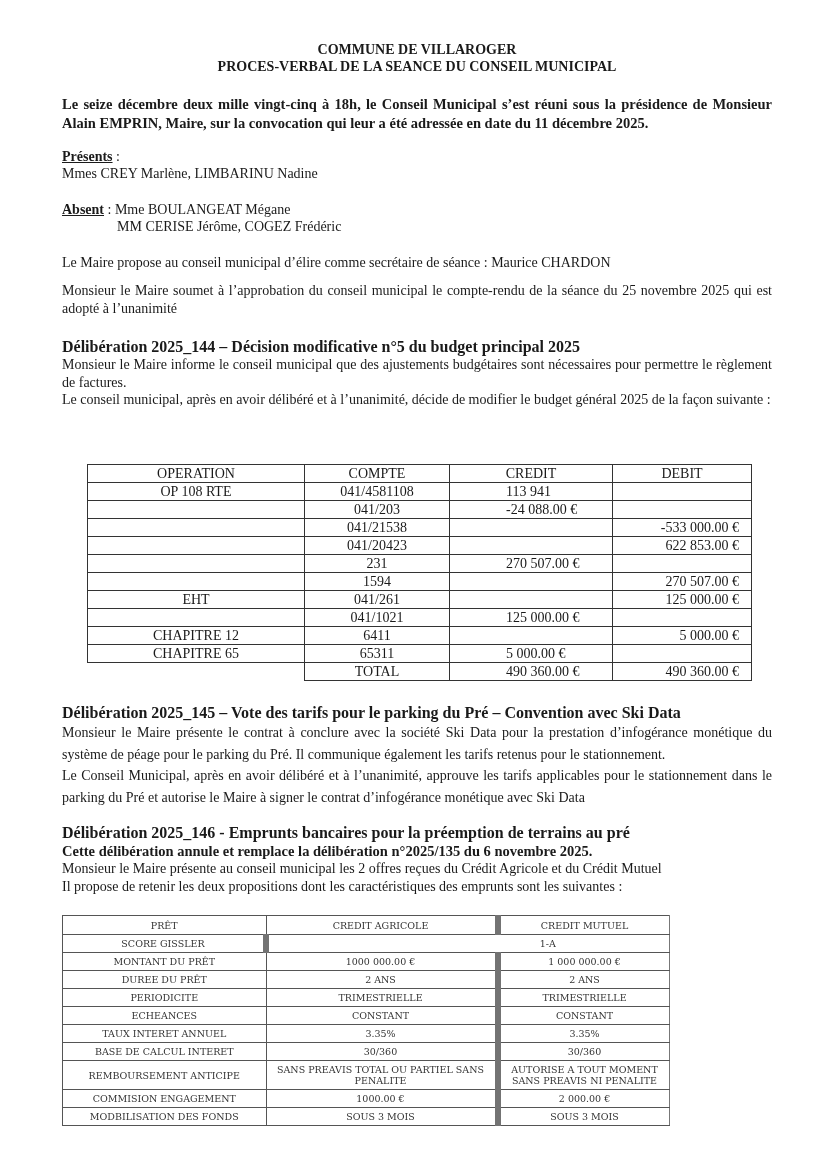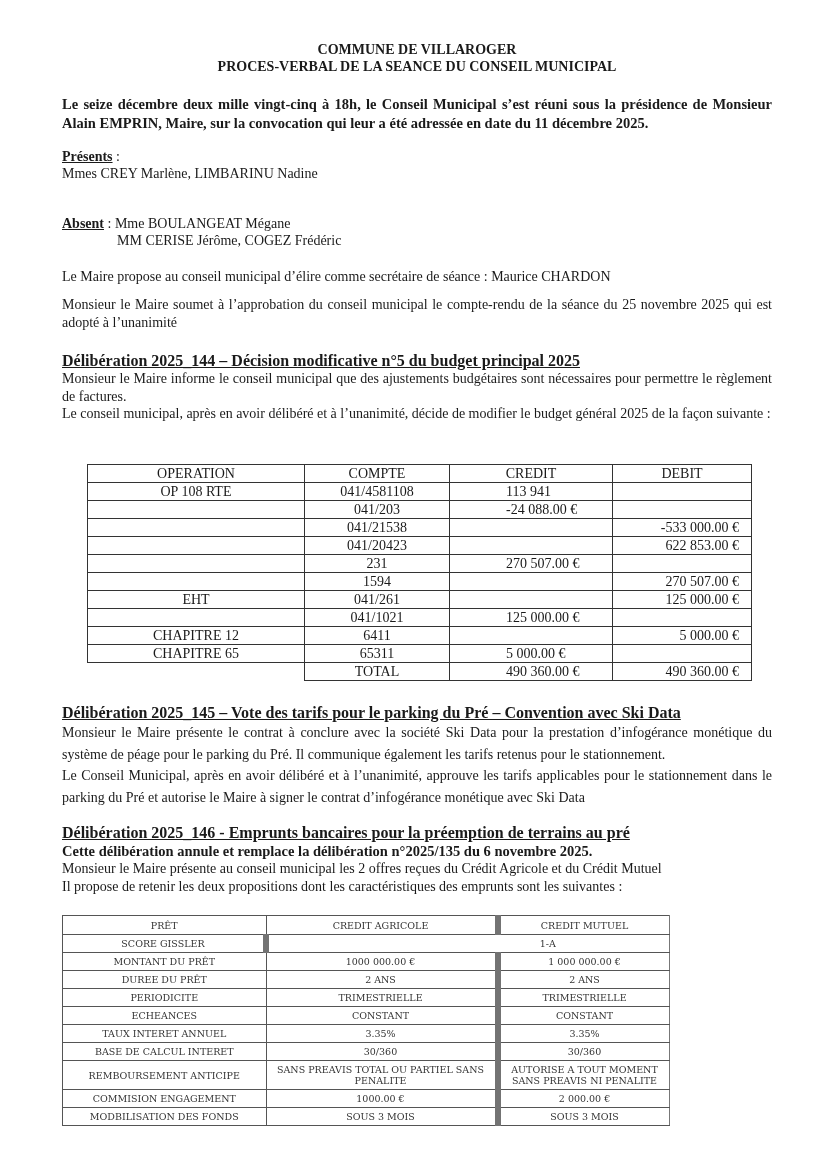--- a/index.html
+++ b/index.html
@@ -5,21 +5,21 @@
   html, body { margin: 0; padding: 0; background: #ffffff; }
   body { width: 827px; height: 1169px; position: relative; overflow: hidden;
          font-family: "Liberation Serif", serif; color: #1a1a1a; }
   .page { position: absolute; left: 62px; top: 0; width: 710px; }
   .title { text-align: center; font-weight: bold; font-size: 14px; line-height: 17px; }
   .title1 { margin-top: 41px; }
   .intro { font-weight: bold; font-size: 14.5px; line-height: 19px; margin-top: 20px; text-align: justify; }
   .p { font-size: 14px; line-height: 17.5px; text-align: justify; margin: 0; }
   .u { text-decoration: underline; font-weight: bold; }
   .indent { padding-left: 55px; }
-  .h { font-weight: bold; font-size: 16px; line-height: 19px; margin: 0; text-decoration: underline; }
+  .h { font-weight: bold; font-size: 16px; line-height: 19px; margin: 0; }
   .hsub { font-weight: bold; font-size: 14.5px; line-height: 18px; margin: 0; }
   .lh22 { line-height: 21.5px; }
   table { border-collapse: collapse; }
   .budget { position: absolute; left: 43px; top: 464px; font-size: 14px; margin-left: 44px; }
   .budget td, .budget th { border: 1px solid #333; height: 17px; padding: 0; text-align: center; font-weight: normal; }
   .budget .num { text-align: right; padding-right: 12px; }
   .budget .c1 { width: 216px; } .budget .c2 { width: 144px; } .budget .c3 { width: 162px; } .budget .c4 { width: 138px; }
   .budget .cr { text-align: left; padding-left: 56px; }
   .budget td.none { border: none; }
   .loan { position: absolute; left: 62px; top: 915px; font-size: 9.5px; font-family: "DejaVu Serif", serif; color: #333; }
@@ -37,21 +37,21 @@
   <div class="title title1">COMMUNE DE VILLAROGER</div>
   <div class="title">PROCES-VERBAL DE LA SEANCE DU CONSEIL MUNICIPAL</div>
 
   <p class="intro">Le seize décembre deux mille vingt-cinq à 18h, le Conseil Municipal s’est réuni sous la présidence de Monsieur Alain EMPRIN, Maire, sur la convocation qui leur a été adressée en date du 11 décembre 2025.</p>
 
   <div style="margin-top:14px;">
     <p class="p"><span class="u">Présents</span><span> :</span></p>
     <p class="p">Mmes CREY Marlène, LIMBARINU Nadine</p>
   </div>
 
-  <div style="margin-top:32px;font-family:Liberation Serif, serif;">
+  <div style="margin-top:18px;font-family:Liberation Serif, serif;">
     <p class="p"><span class="u">Absent</span><span> : Mme BOULANGEAT Mégane</span></p>
     <p class="p indent">MM CERISE Jérôme, COGEZ Frédéric</p>
   </div>
 
   <p class="p" style="margin-top:18px;">Le Maire propose au conseil municipal d’élire comme secrétaire de séance : Maurice CHARDON</p>
   <p class="p" style="margin-top:11px;">Monsieur le Maire soumet à l’approbation du conseil municipal le compte-rendu de la séance du 25 novembre 2025 qui est adopté à l’unanimité</p>
 
   <p class="h" style="margin-top:20px;">Délibération 2025_144 – Décision modificative n°5 du budget principal 2025</p>
   <p class="p">Monsieur le Maire informe le conseil municipal que des ajustements budgétaires sont nécessaires pour permettre le règlement de factures.</p>
   <p class="p">Le conseil municipal, après en avoir délibéré et à l’unanimité, décide de modifier le budget général 2025 de la façon suivante :</p>

